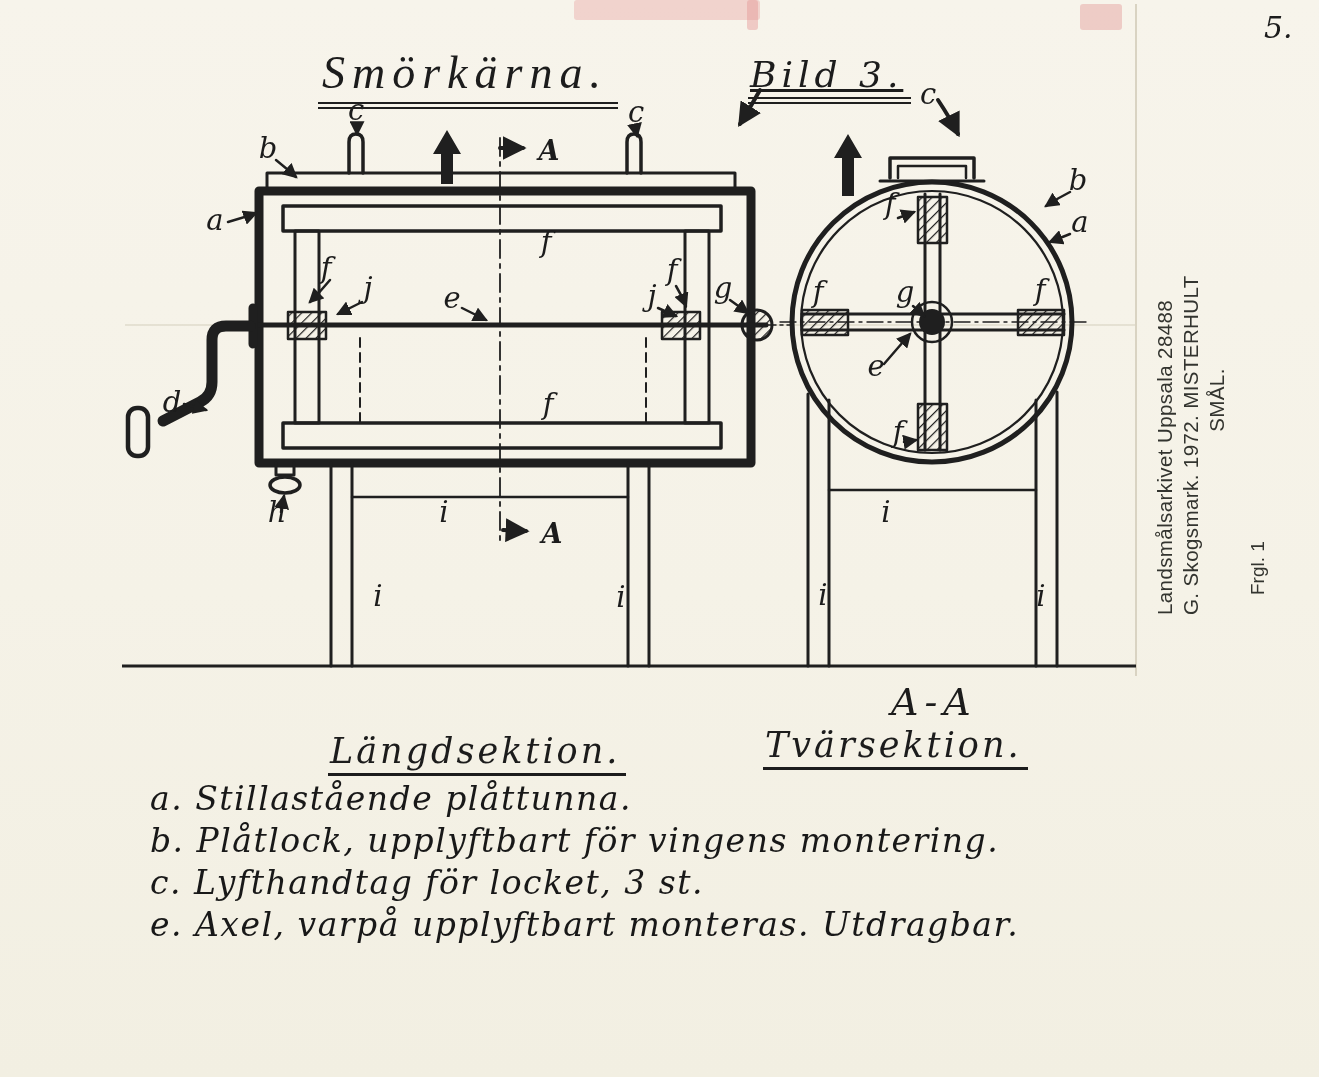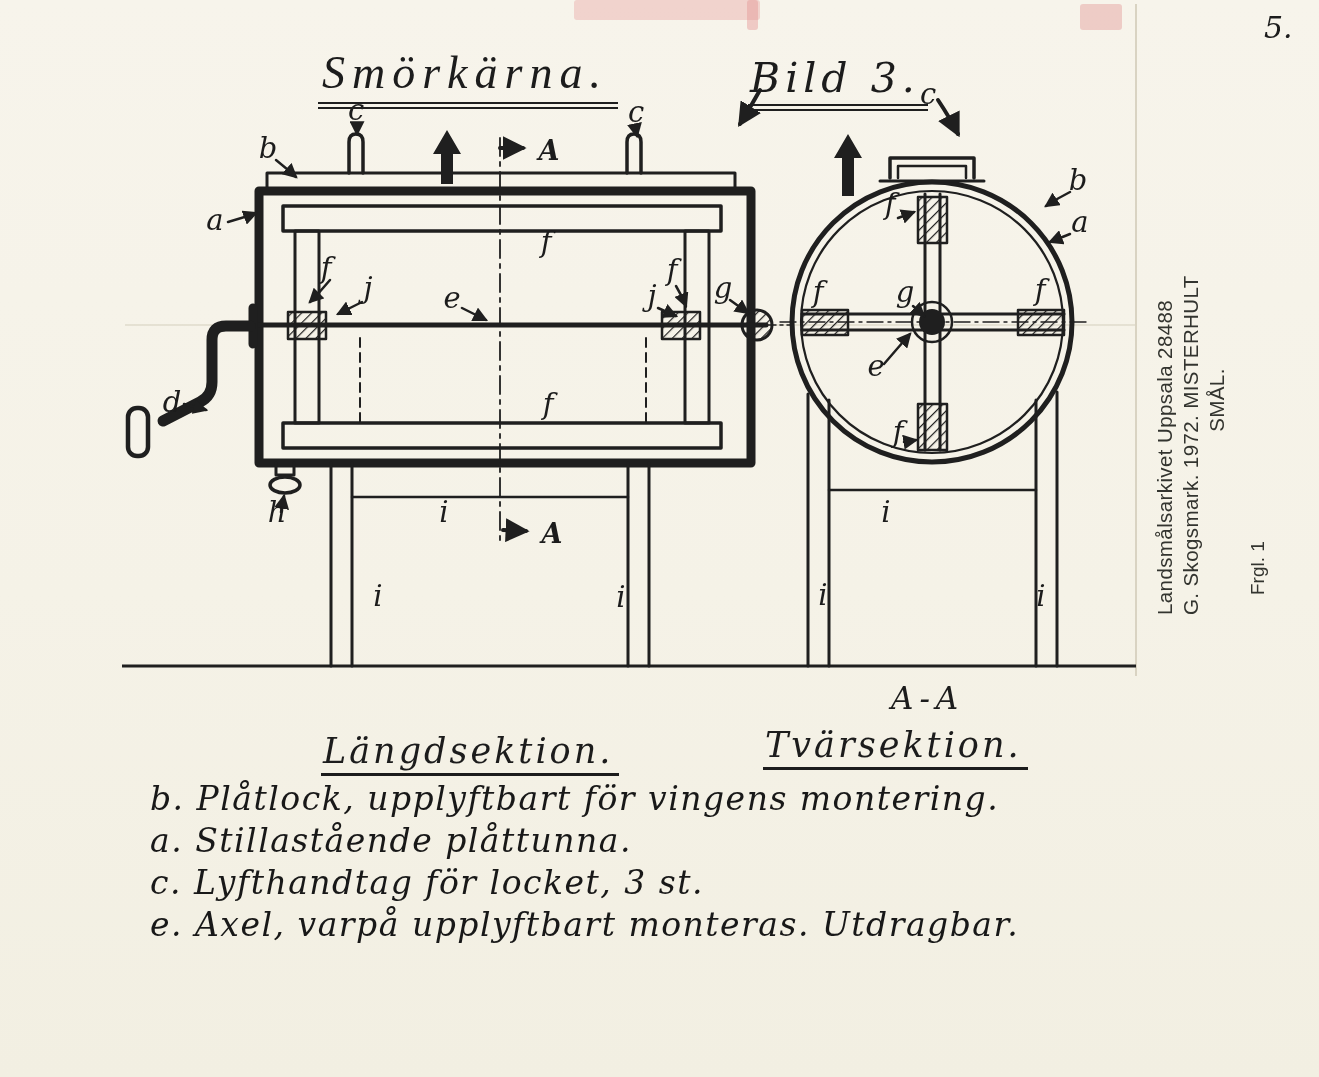--- a/index.html
+++ b/index.html
@@ -14,28 +14,28 @@
   .hand{font-family:"DejaVu Serif",serif;font-style:italic;color:#1c1c1c;}
   .abs{position:absolute;}
 
   .page-number{left:1264px;top:10px;font-size:30px;}
 
   .title-main{
     left:318px;top:46px;font-size:46px;letter-spacing:7px;
     border-bottom:7px double #1f1f1f;padding:0 10px 3px 4px;font-family:Liberation Serif, serif;
   }
   .title-fig{
-    left:748px;top:54px;font-size:41px;letter-spacing:5px;
-    border-bottom:7px double #1f1f1f;padding:0 8px 2px 2px;
+    left:748px;top:54px;font-size:36px;letter-spacing:5px;
+    border-bottom:7px double #1f1f1f;padding:0 8px 2px 2px;text-decoration:underline;
   }
 
   .sec-label{font-size:35px;letter-spacing:3px;border-bottom:3px solid #1c1c1c;padding:0 6px 2px 2px;}
-  .sec-left{left:321px;top:731px;}
+  .sec-left{left:328px;top:731px;}
   .sec-right{left:763px;top:725px;text-align:center;}
-  .cut-mark{left:891px;top:680px;font-size:31px;letter-spacing:6px;}
+  .cut-mark{left:891px;top:680px;font-size:38px;letter-spacing:6px;}
 
   .legend{left:150px;top:778px;width:1164px;}
   .legend-line{
     font-family:"DejaVu Serif",serif;font-style:italic;
     font-size:33px;line-height:42px;letter-spacing:1.5px;
     white-space:nowrap;color:#181818;
   }
   .legend-line.last{padding-left:628px;letter-spacing:1px;}
 
   .stamp{
@@ -232,22 +232,22 @@
   <div class="abs hand page-number">5.</div>
 
   <div class="abs hand title-main">Smörkärna.</div>
   <div class="abs hand title-fig">Bild 3.</div>
 
   <div class="abs hand cut-mark">A-A</div>
   <div class="abs hand sec-label sec-left">Längdsektion.</div>
   <div class="abs hand sec-label sec-right">Tvärsektion.</div>
 
   <div class="abs legend">
+    <div class="legend-line">a. Stillastående plåttunna.</div>
     <div class="legend-line">b. Plåtlock, upplyftbart för vingens montering.</div>
-    <div class="legend-line">a. Stillastående plåttunna.</div>
     <div class="legend-line">c. Lyfthandtag för locket, 3 st.</div>
     <div class="legend-line">e. Axel, varpå upplyftbart monteras. Utdragbar.</div>
   </div>
 
   <div class="abs stamp">
     <div class="ln">Landsmålsarkivet Uppsala 28488</div>
     <div class="ln">G. Skogsmark. 1972. MISTERHULT</div>
     <div class="ln ln3">SMÅL.</div>
   </div>
   <div class="abs frgl">Frgl. 1</div>

